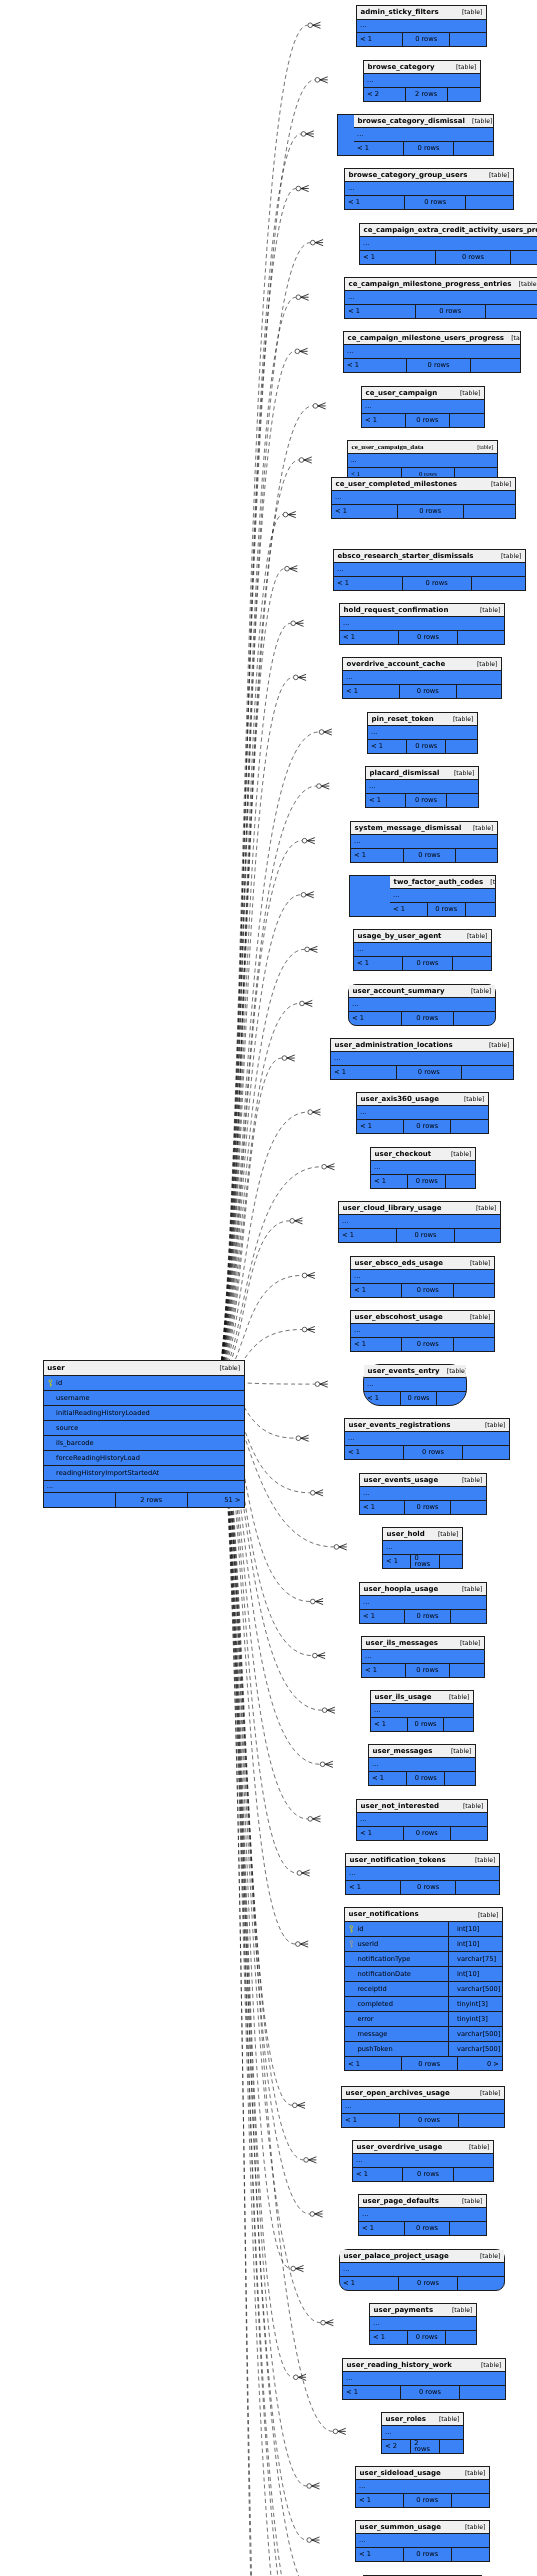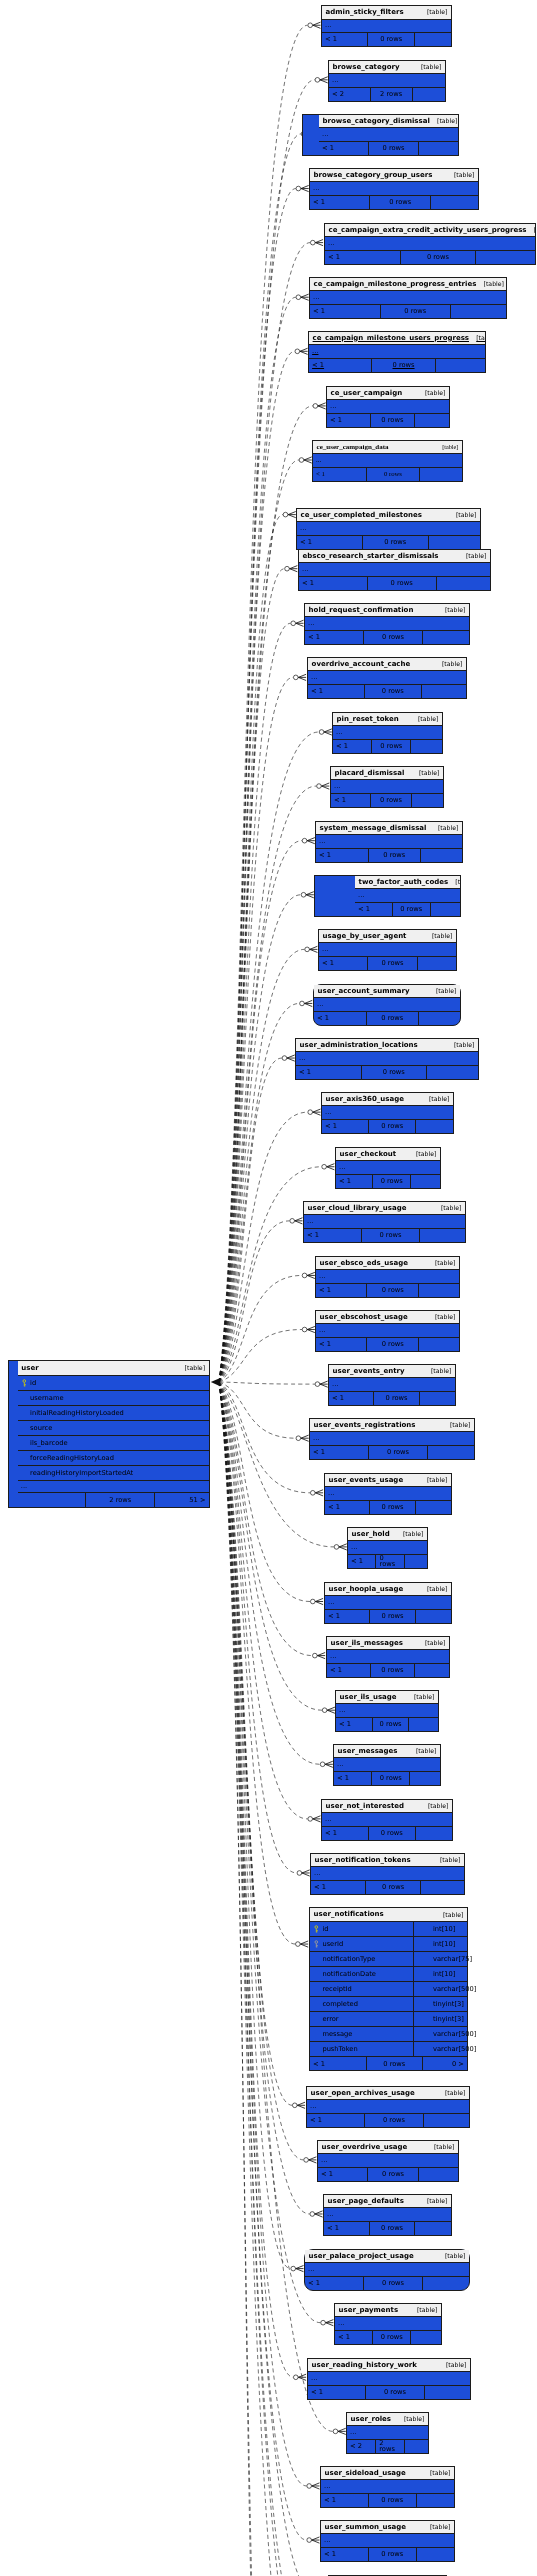--- a/index.html
+++ b/index.html
@@ -1,32 +1,32 @@
 <!DOCTYPE html>
 <html style="font-size:8.2px"><head>
 <meta charset="utf-8">
 <style>
   html,body{margin:0;padding:0;background:#ffffff;}
   body{font-family:"DejaVu Sans", sans-serif; color:#000;}
   #diagram{position:relative;width:538px;height:2913px;background:#fff;overflow:hidden;}
   #edges{position:absolute;left:0;top:0;z-index:0;}
-  .tbox{position:absolute;z-index:1;background:#1d4ed8;border:0.7px solid #1c1c1c;box-sizing:border-box;font-size:6.7px;line-height:1;}
+  .tbox{position:absolute;z-index:1;background:#3b82f6;border:0.7px solid #1c1c1c;box-sizing:border-box;font-size:6.7px;line-height:1;margin-left:35px;}
   .tbox.emph{border-width:1.3px;}
   .tbox.user-box{border-width:0.9px;}
   .thead{display:flex;justify-content:space-between;align-items:center;background:#f0f0f0;border-bottom:0.7px solid #1c1c1c;height:13.4px;padding:0 3.6px;box-sizing:border-box;white-space:nowrap;overflow:hidden;}
   .user-box .thead{height:15px;}
   .emph .thead{height:14.4px;}
   .tname{font-weight:bold;font-size:7px;}
   .ttag{font-size:6.2px;padding-left:7.2px;}
   .ellrow{height:13.4px;display:flex;align-items:center;padding:0 3.1px;border-bottom:0.7px solid #1c1c1c;box-sizing:border-box;font-size:6.7px;}
   .user-box .ellrow{height:12.4px;}
   .crow{display:flex;align-items:stretch;height:15px;border-bottom:0.6px solid #1c1c1c;box-sizing:border-box;}
   .crow .kicon{width:12.4px;display:flex;align-items:center;justify-content:center;}
   .crow .cname{flex:1;display:flex;align-items:center;white-space:nowrap;overflow:hidden;}
-  .crow .ctype{width:54px;border-left:0.6px solid #1c1c1c;display:flex;align-items:center;padding:0 19px;box-sizing:border-box;white-space:nowrap;}
+  .crow .ctype{width:54px;border-left:0.6px solid #1c1c1c;display:flex;align-items:center;padding:0 8px;box-sizing:border-box;white-space:nowrap;}
   .tfoot{display:flex;height:13px;box-sizing:border-box;font-size:6.7px;}
   .user-box .tfoot{height:14px;}
   .tfoot span{display:flex;align-items:center;padding:0 3.1px;box-sizing:border-box;}
   .tfoot .fl{width:36%;border-right:0.6px solid #1c1c1c;}
   .tfoot .fc{width:36%;border-right:0.6px solid #1c1c1c;justify-content:center;}
   .tfoot .fr{flex:1;justify-content:flex-end;}
   .keysvg{display:block;}
 </style>
 </head>
 <body>
@@ -284,21 +284,21 @@
         <circle cx="516" cy="5459" r="4.5" fill="#fff" stroke="#111111" stroke-width="1.3"></circle>
         <path d="M 521 5459 L 536 5453 M 521 5459 L 536 5459 M 521 5459 L 536 5465" stroke="#111111" stroke-width="1.6" fill="none"></path>
       </g>
       <g>
         <path d="M 425 2683 C 483 3201.58, 470 5564, 522 5564" fill="none" stroke="#111111" stroke-width="1.15" stroke-dasharray="8 6"></path>
         <circle cx="527" cy="5564" r="4.5" fill="#fff" stroke="#111111" stroke-width="1.3"></circle>
         <path d="M 532 5564 L 547 5558 M 532 5564 L 547 5564 M 532 5564 L 547 5570" stroke="#111111" stroke-width="1.6" fill="none"></path>
       </g>
     </svg>
 
-  <div class="tbox user-box" id="user-box" style="left: 7.7px; top: 1360px; width: 202px; padding-left: 9px;">
+  <div class="tbox user-box" id="user-box" style="left: 7.7px; top: 1360px; width: 202px;">
     <div class="thead">
       <span class="tname">user</span>
       <span class="ttag">[table]</span>
     </div>
     <div id="user-cols">
         <div class="crow">
     <span class="kicon">
             <svg class="keysvg" width="4.6" height="8.2" viewBox="0 0 9 16">
               <circle cx="4.5" cy="4" r="2.6" fill="none" stroke="#c3c318" stroke-width="1.8"></circle>
               <path d="M4.5 6.6 V14.5 M4.5 11 h3 M4.5 13.5 h2.2" stroke="#c3c318" stroke-width="1.8" fill="none"></path>
@@ -417,21 +417,21 @@
     </div>
     <div class="tmid">
           <div class="ellrow">...</div>
         </div>
     <div class="tfoot">
       <span class="fl">&lt; 1</span>
       <span class="fc">0 rows</span>
       <span class="fr"></span>
     </div>
   </div>
-      <div class="tbox" style="left: 308px; top: 331px; width: 178px; text-decoration: underline;">
+      <div class="tbox" style="left: 308px; top: 331px; width: 178px;">
     <div class="thead">
       <span class="tname">ce_campaign_milestone_users_progress</span>
       <span class="ttag">[table]</span>
     </div>
     <div class="tmid">
           <div class="ellrow">...</div>
         </div>
     <div class="tfoot">
       <span class="fl">&lt; 1</span>
       <span class="fc">0 rows</span>
@@ -459,21 +459,21 @@
     </div>
     <div class="tmid">
           <div class="ellrow">...</div>
         </div>
     <div class="tfoot">
       <span class="fl">&lt; 1</span>
       <span class="fc">0 rows</span>
       <span class="fr"></span>
     </div>
   </div>
-      <div class="tbox" style="left: 296px; top: 508px; width: 185px;">
+      <div class="tbox" style="left: 296px; top: 477px; width: 185px;">
     <div class="thead">
       <span class="tname">ce_user_completed_milestones</span>
       <span class="ttag">[table]</span>
     </div>
     <div class="tmid">
           <div class="ellrow">...</div>
         </div>
     <div class="tfoot">
       <span class="fl">&lt; 1</span>
       <span class="fc">0 rows</span>
@@ -683,21 +683,21 @@
     </div>
     <div class="tmid">
           <div class="ellrow">...</div>
         </div>
     <div class="tfoot">
       <span class="fl">&lt; 1</span>
       <span class="fc">0 rows</span>
       <span class="fr"></span>
     </div>
   </div>
-      <div class="tbox" style="left: 328px; top: 1364px; width: 128px;">
+      <div class="tbox" style="left: 328px; top: 1364px; width: 104px; border-radius: 17px;">
     <div class="thead">
       <span class="tname">user_events_entry</span>
       <span class="ttag">[table]</span>
     </div>
     <div class="tmid">
           <div class="ellrow">...</div>
         </div>
     <div class="tfoot">
       <span class="fl">&lt; 1</span>
       <span class="fc">0 rows</span>

